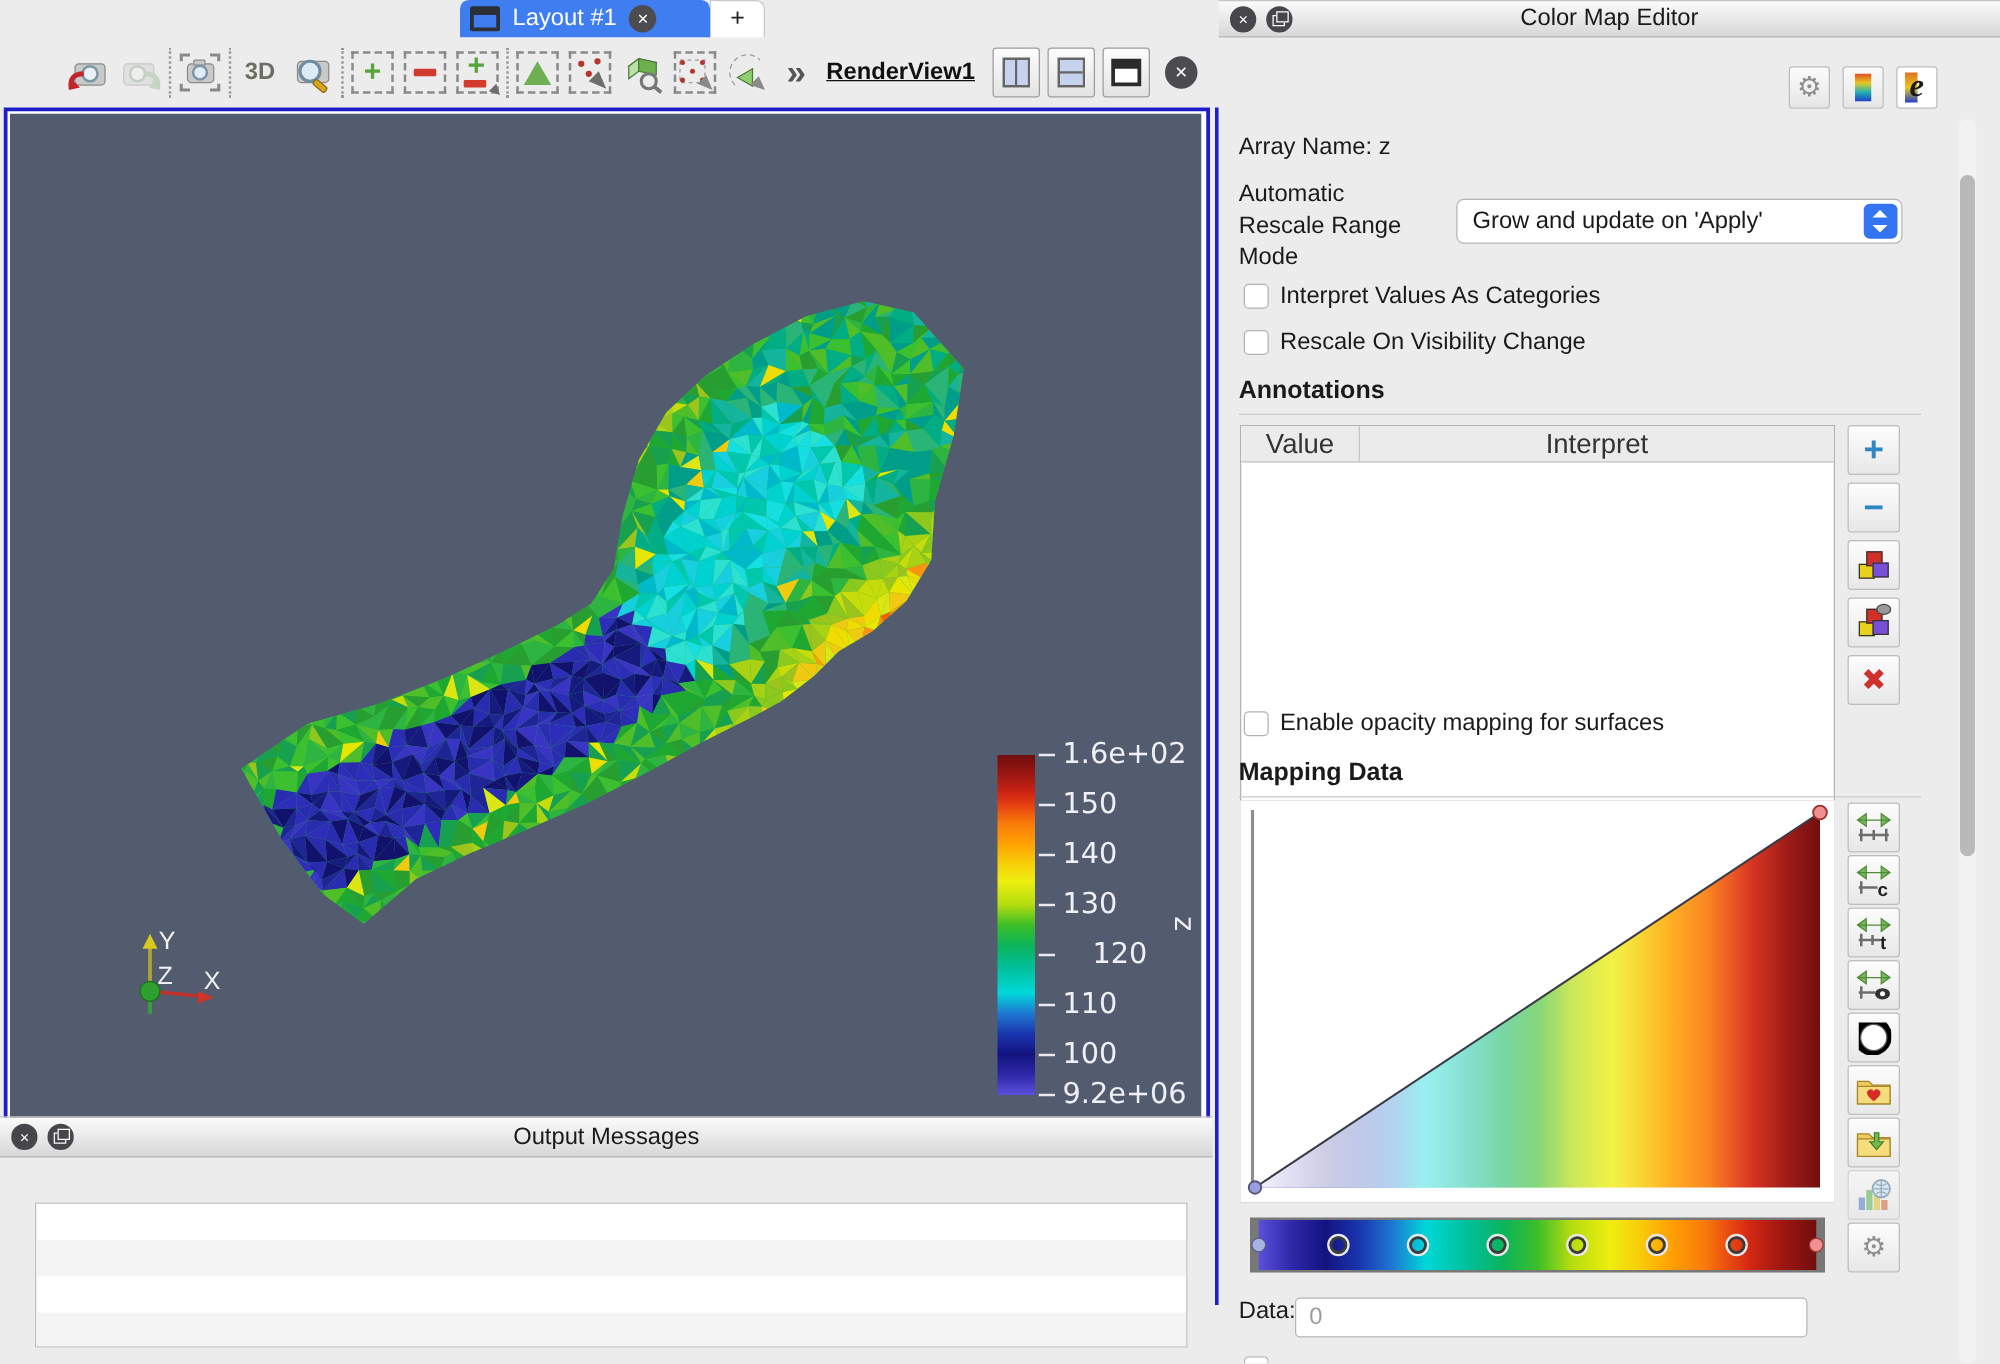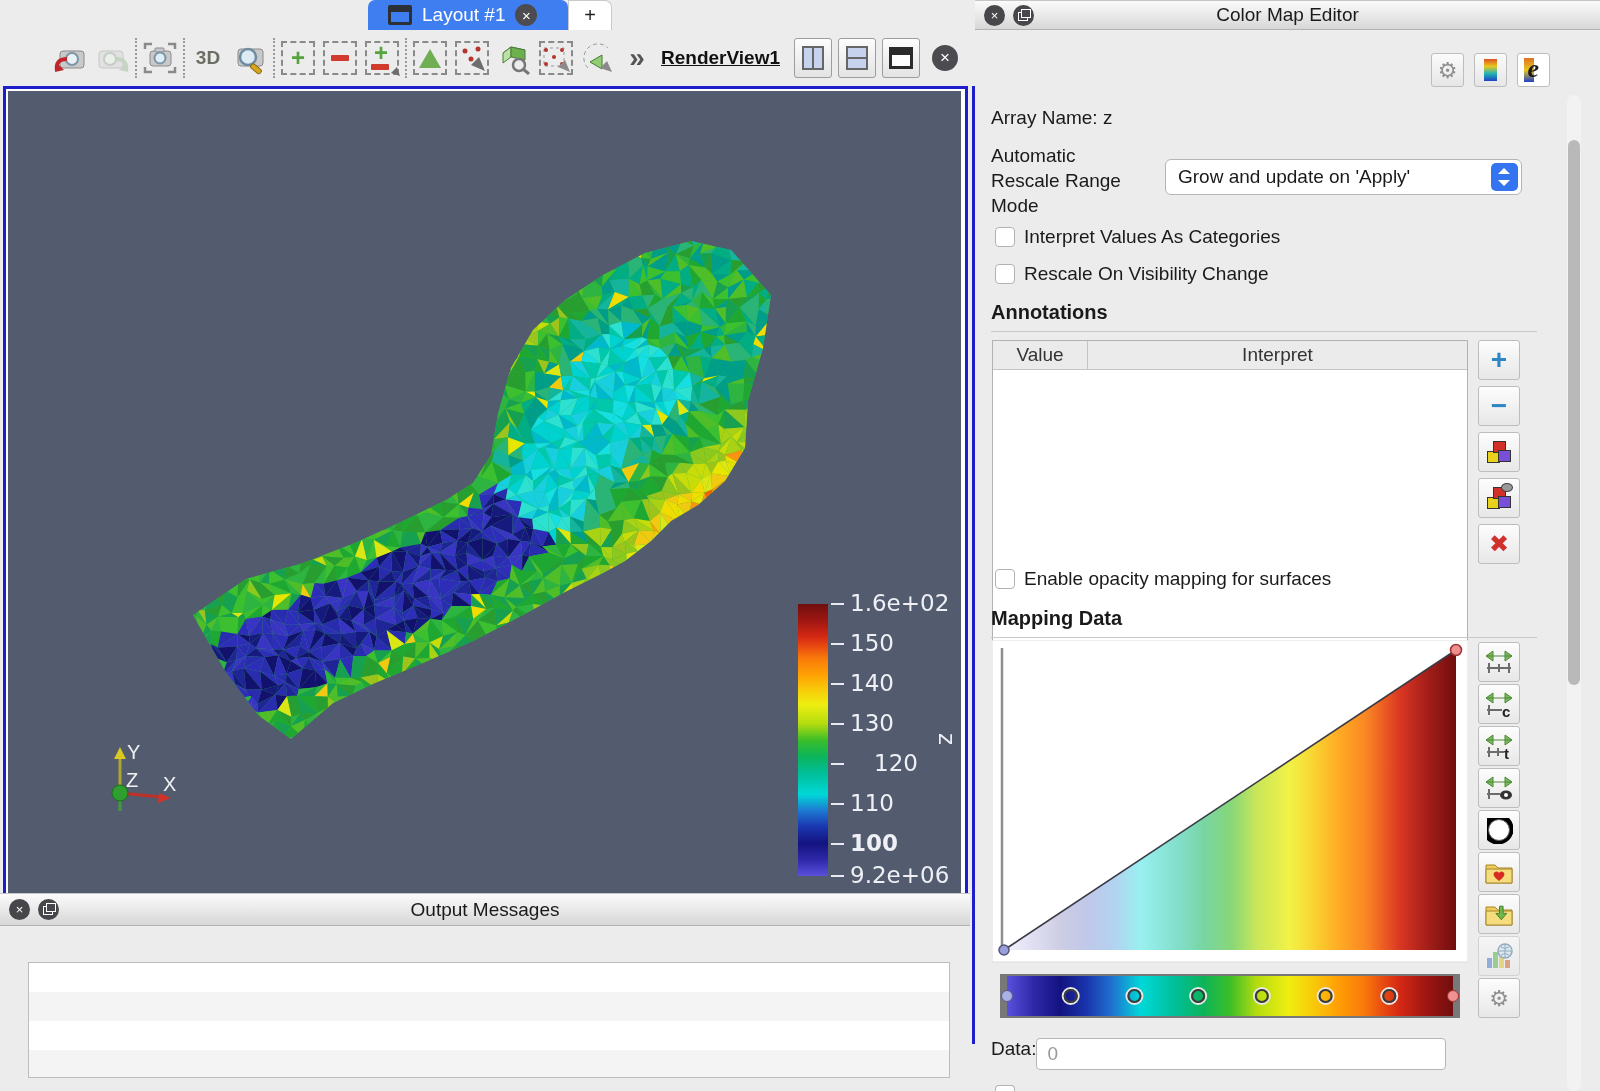--- a/index.html
+++ b/index.html
@@ -4,21 +4,21 @@
 <style>
   * { margin:0; padding:0; box-sizing:border-box; }
   html,body { width:1600px; height:1091px; overflow:hidden;
     font-family:"Liberation Sans", sans-serif; background:#ececec; }
   .abs { position:absolute; }
   #stage { position:relative; width:1600px; height:1091px; background:#ececec; }
 
   
   #tabbar { left:0; top:0; width:970px; height:30px; background:#ececec; }
   #tab-active { left:368px; top:0; width:200px; height:30px; background:#3f7ef0;
-    border-radius:7px 7px 0 0; display:flex; align-items:center; gap:10px; padding:0 20px; }
+    border-radius:7px 7px 0 0; display:flex; align-items:center; gap:10px; padding:0 8px; }
   .tab-win-icon { width:24px; height:20px; background:#3f7ef0; border:3px solid #2b2f36; border-top-width:7px; border-radius:2px; }
   #tab-active .lbl { color:#fff; font-size:19px; }
   .tab-close { width:22px; height:22px; border-radius:50%; background:#4c4c50; color:#fff;
     font-size:15px; display:flex; align-items:center; justify-content:center; }
   #tab-new { left:568px; top:0; width:44px; height:30px; background:#fff; border:1px solid #c9c9c9;
     border-bottom:none; border-radius:0 7px 0 0; display:flex; align-items:center; justify-content:center; font-size:20px; color:#222; }
 
   
   #toolbar { left:0; top:30px; width:970px; height:56px; background:#ececec; display:flex; align-items:center;justify-content:flex-end; }
   .tbtn { width:42px; height:46px; display:flex; align-items:center; justify-content:center; position:relative; }
@@ -75,21 +75,21 @@
   .checkbox { width:20px; height:20px; background:#fff; border:1px solid #b2b2b2; border-radius:4px; }
   .cb-row { position:absolute; display:flex; align-items:center; gap:9px; }
   .section-h { position:absolute; font-weight:bold; font-size:20px; border-bottom:1px solid #c9c9c9; padding-bottom:7px; }
   .dd { position:absolute; background:#fff; border:1px solid #b5b5b5; border-radius:6px; display:flex; align-items:center; }
   .dd .val { flex:1; padding-left:12px; font-size:19px; }
   .dd .spin { width:27px; height:28px; margin-right:3px; background:#3574f0; border-radius:5px; position:relative; }
   .dd .spin::before, .dd .spin::after { content:""; position:absolute; left:7px; border-left:6.5px solid transparent; border-right:6.5px solid transparent; }
   .dd .spin::before { top:5px; border-bottom:6px solid #fff; }
   .dd .spin::after { bottom:5px; border-top:6px solid #fff; }
   #anno-table { position:absolute; background:#fff; border:1px solid #b2b2b2; }
-  #anno-head { display:flex; height:29px; background:#ebebeb; border-bottom:1px solid #c4c4c4; align-items:center; font-size:19px; color:#333; }
+  #anno-head { display:flex; height:29px; background:#ebebeb; border-bottom:1px solid #c4c4c4; align-items:center; font-size:22px; color:#333; }
   #anno-head .c1 { width:95px; text-align:center; border-right:1px solid #c4c4c4; height:100%; display:flex; align-items:center; justify-content:center; }
   #anno-head .c2 { flex:1; text-align:center; }
   .mini-btn { position:absolute; width:42px; height:40px; background:linear-gradient(#fdfdfd,#e7e7e7); border:1px solid #bdbdbd; border-radius:3px;
     display:flex; align-items:center; justify-content:center; }
   .blue-glyph { color:#2e86c5; font-size:28px; font-weight:bold; line-height:1; }
   .red-x { color:#d0312d; font-size:24px; font-weight:bold; font-family:"DejaVu Sans",sans-serif; }
   .sq3 { position:relative; width:24px; height:22px; }
   .sq3 i { position:absolute; width:13px; height:12px; border:1.5px solid #333; display:block; }
   .sq3 .a { background:#e8d21e; left:0; bottom:0; }
   .sq3 .b { background:#d03028; left:6px; top:0; }
@@ -1698,21 +1698,21 @@
             <div class="llabel" style="top: 48px;">150</div>
             <div class="ltick" style="top: 87px;"></div>
             <div class="llabel" style="top: 88px;">140</div>
             <div class="ltick" style="top: 127px;"></div>
             <div class="llabel" style="top: 128px;">130</div>
             <div class="ltick" style="top: 167px;"></div>
             <div class="llabel" style="top: 168px; margin-left: 24px;">120</div>
             <div class="ltick" style="top: 207px;"></div>
             <div class="llabel" style="top: 208px;">110</div>
             <div class="ltick" style="top: 247px;"></div>
-            <div class="llabel" style="top: 248px; font-weight: bold;">100</div>
+            <div class="llabel" style="top: 248px;">100</div>
             <div class="ltick" style="top: 279px;"></div>
             <div class="llabel" style="top: 280px;">9.2e+06</div>
           </div>
         <div id="legend-title">z</div>
       </div>
 
       
       <svg class="abs" style="left:85px;top:620px" width="110" height="110">
         <line x1="27" y1="82" x2="27" y2="46" stroke="#b0a430" stroke-width="3"></line>
         <path d="M27 36 l-6 12 h12 z" fill="#d8c820"></path>

